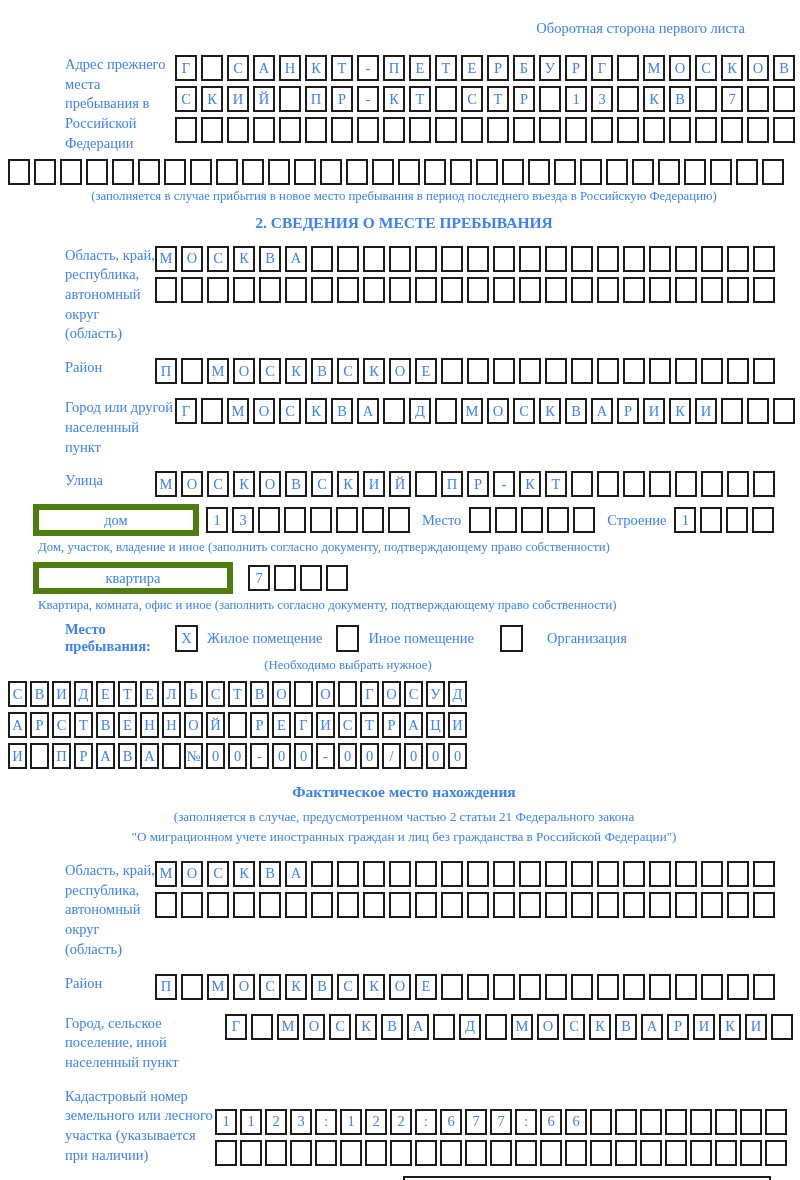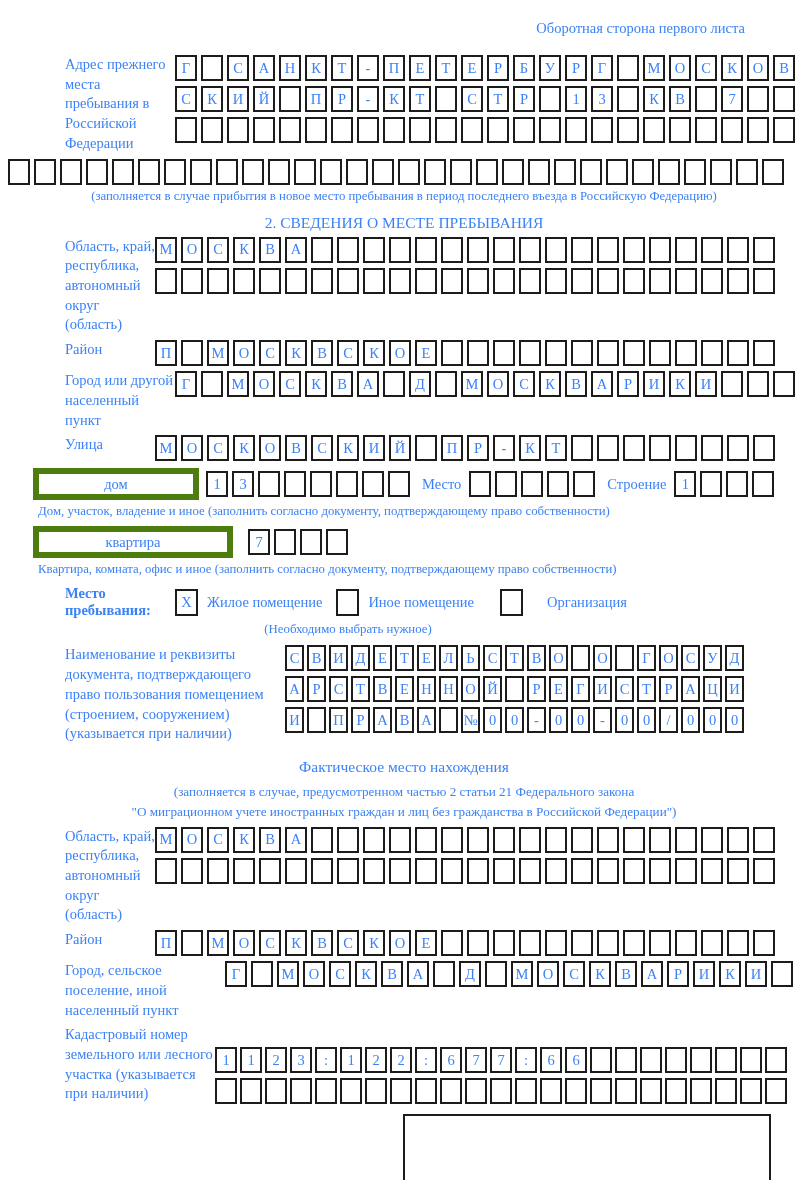--- a/index.html
+++ b/index.html
@@ -4,21 +4,21 @@
 <style>
   html,body { margin:0; padding:0; background:#fff; }
   .page {
     width:800px; height:1180px; box-sizing:border-box;
     padding:6px 0 0 8px; background:#fff; color:#3b82f6;
     font-family:"Liberation Serif","DejaVu Serif",serif;
     overflow:hidden; position:relative;
   }
   .top-note { text-align:right; padding-right:55px; font-size:14.5px; margin-top:14px; }
 
-  .field { display:flex; align-items:flex-start; margin-top:5px; }
+  .field { display:flex; align-items:flex-start; margin-top:14px; }
   .flabel { font-size:14.5px; line-height:1.36; padding-left:57px; box-sizing:border-box; flex-shrink:0; }
   .w-s1   { width:167px; }
   .w-std  { width:147px; }
   .w-city { width:167px; }
   .w-doc  { width:277px; }
   .w-fcity{ width:217px; }
   .w-cad  { width:207px; }
 
   .cellrows { display:flex; flex-direction:column; gap:5px; }
   .cells { display:flex; gap:4px; }
@@ -29,21 +29,21 @@
   }
   .cells.sm { gap:3px; } .cells.sm .cell { width:19px; }
   .cells.k  { gap:3px; }
   .voffset  { margin-top:22px; }
   .overflow-row { margin-top:5px; }
 
   .caption { font-size:12.8px; margin-top:4px; }
   .caption.center { text-align:center; }
   .caption.leftpad { padding-left:30px; }
 
-  .sec-title { text-align:center; font-weight:normal; font-size:15.5px; margin-top:10px; }
+  .sec-title { text-align:center; font-weight:bold; font-size:15.5px; margin-top:10px; }
 
   .house-row { display:flex; align-items:center; margin-top:7px; margin-left:25px; }
   .widebox {
     border:6px solid #4d7c0f; box-sizing:border-box; height:32px;
     display:flex; align-items:center; justify-content:center; font-size:14.5px; background:#fff;
   }
   .widebox.house { width:166px; margin-right:7px; }
   .widebox.apt   { width:200px; margin-right:15px; }
   .inline-lbl { font-size:14.5px; margin:0 8px 0 12px; }
 
@@ -381,21 +381,20 @@
     <div class="cbx">X</div>
     <div class="opt-lbl">Жилое помещение</div>
     <div class="cbx"></div>
     <div class="opt-lbl">Иное помещение</div>
     <div class="cbx" style="margin-left:12px;"></div>
     <div class="opt-lbl" style="margin-left:24px;">Организация</div>
   </div>
   <div class="stay-note">(Необходимо выбрать нужное)</div>
 
   <div class="field" style="margin-top:8px;">
-    <div class="flabel w-doc">Наименование и реквизиты документа, подтверждающего право пользования помещением (строением, сооружением) (указывается при наличии)</div>
     <div class="cellrows">
       <div class="cells sm">
           <span class="cell">С</span>
           <span class="cell">В</span>
           <span class="cell">И</span>
           <span class="cell">Д</span>
           <span class="cell">Е</span>
           <span class="cell">Т</span>
           <span class="cell">Е</span>
           <span class="cell">Л</span>

